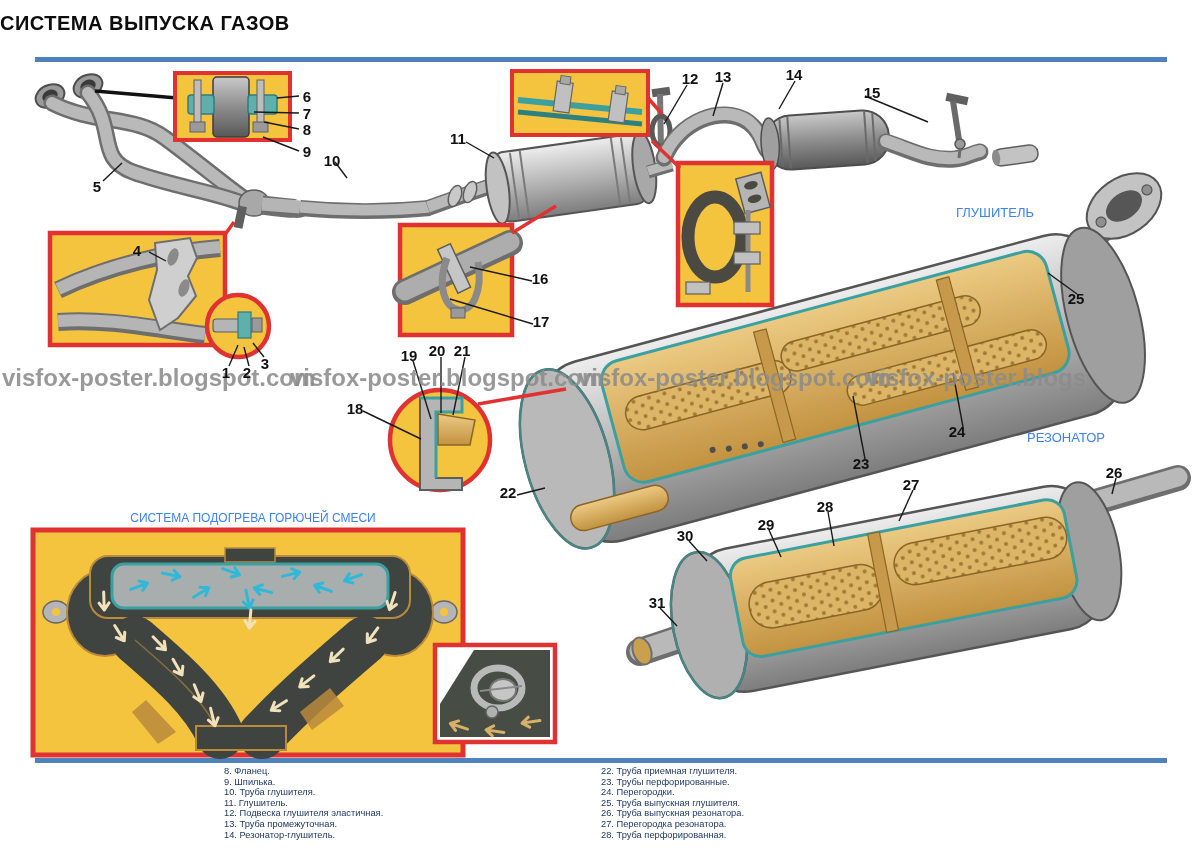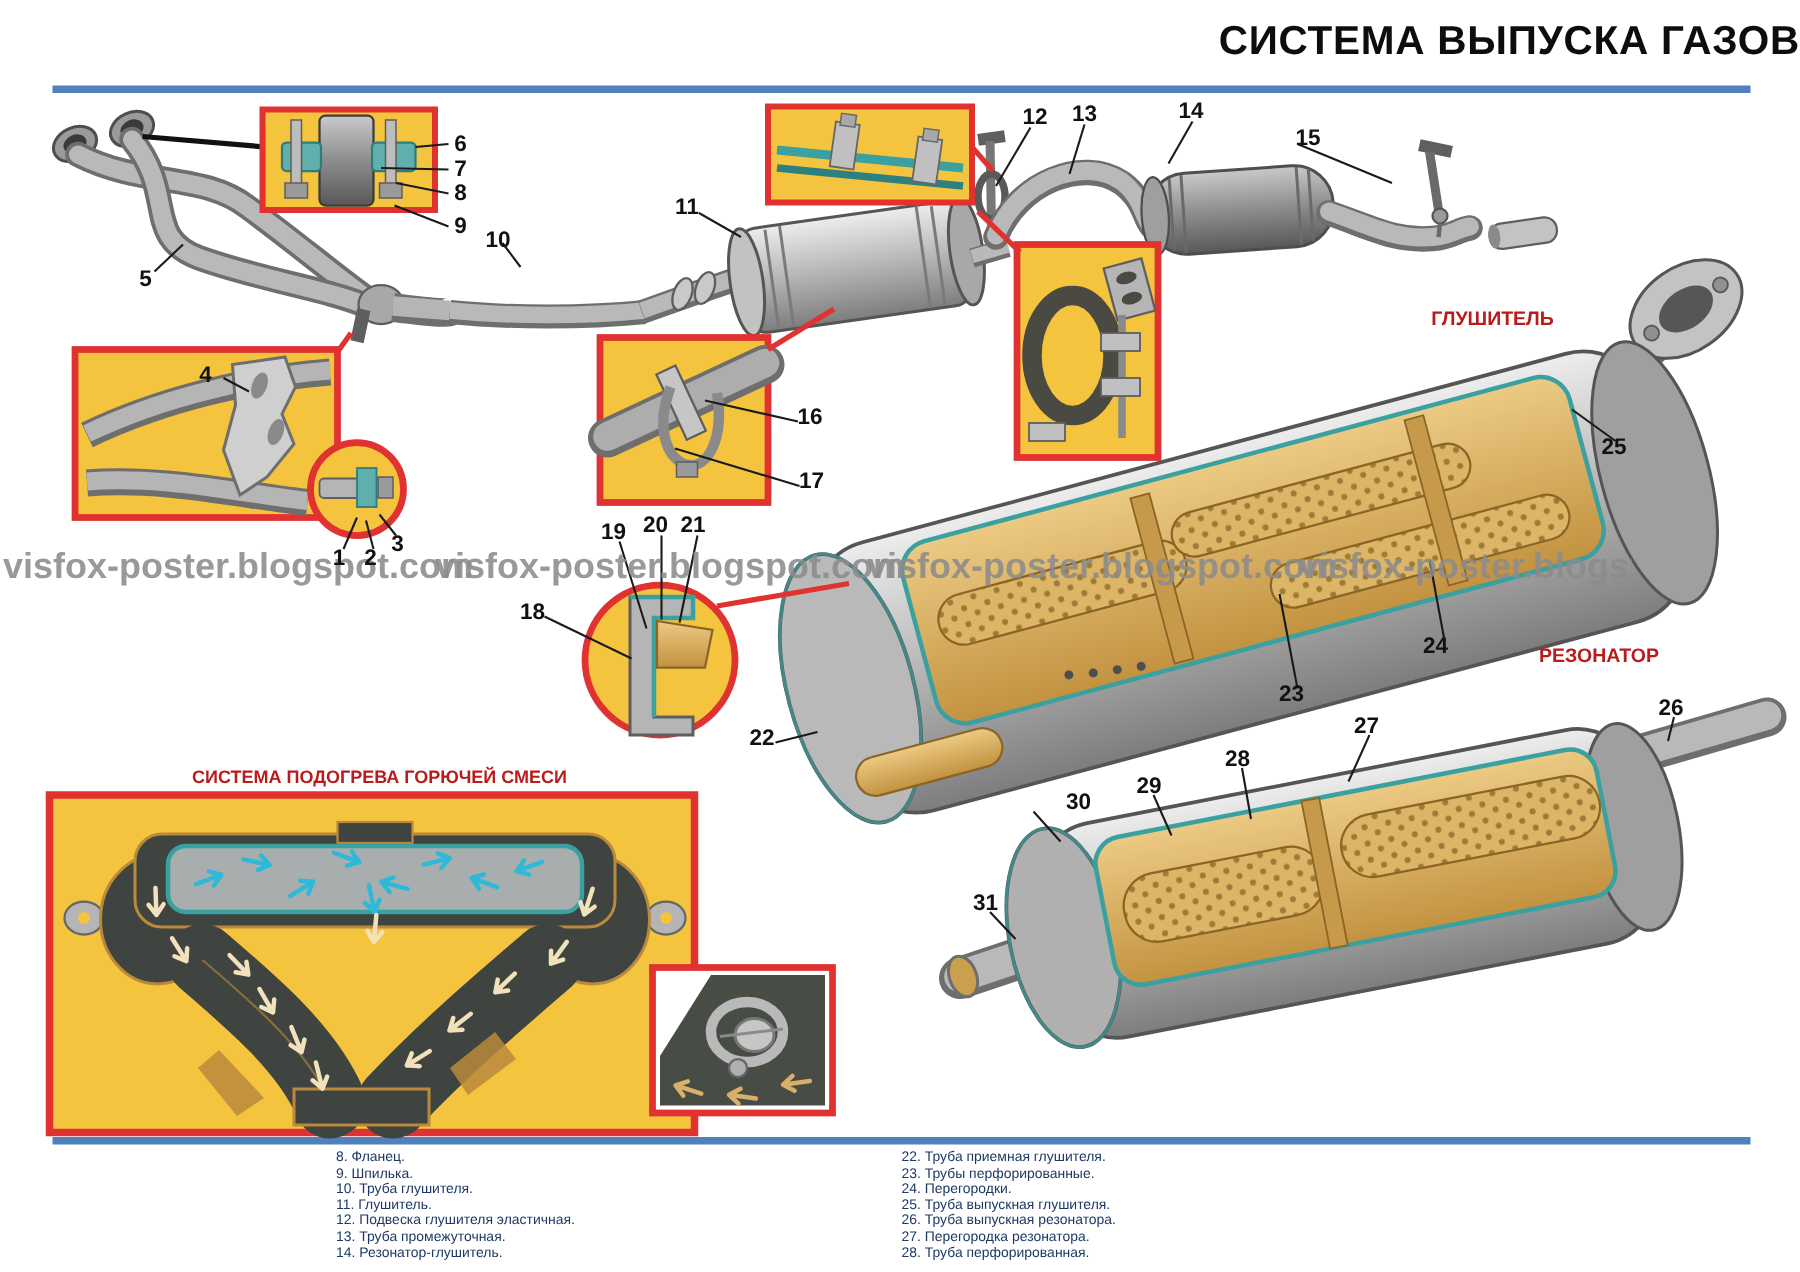--- a/index.html
+++ b/index.html
@@ -1,28 +1,28 @@
 <!DOCTYPE html>
 <html><head>
 <meta charset="utf-8">
 <style>
   html,body{margin:0;padding:0;background:#fff;}
   .poster{position:relative;width:1200px;height:848px;background:#fff;overflow:hidden;
           font-family:"Liberation Sans",sans-serif;}
-  .title{position:absolute;top:12px;left:0;width:1200px;text-align:right;
-         font-size:27px;font-weight:bold;color:#0d0d0d;letter-spacing:.5px;}
+  .title{position:absolute;top:12px;left:0;width:1200px;text-align:left;
+         font-size:20px;font-weight:bold;color:#0d0d0d;letter-spacing:.5px;}
   .rule{position:absolute;left:35px;width:1132px;height:5px;background:#4f81bd;}
   .rule.top{top:57px;}
   .rule.bottom{top:758px;}
   #art{position:absolute;top:0;left:0;z-index:1;}
   .watermarks{position:absolute;top:362px;left:0;width:1088px;height:36px;z-index:2;
               overflow:hidden;pointer-events:none;}
   .watermark{position:absolute;top:2px;font-size:24px;font-weight:bold;color:#8c8c8c;
              opacity:.88;white-space:nowrap;}
-  .seclabel{position:absolute;z-index:3;font-size:13px;font-weight:bold;color:#b91c1c;
+  .seclabel{position:absolute;z-index:3;font-size:13px;font-weight:normal;color:#3b82f6;
             transform:translate(-50%,-50%);white-space:nowrap;}
   .callout-layer{position:absolute;top:0;left:0;width:1200px;height:848px;z-index:4;pointer-events:none;}
   .callout{position:absolute;transform:translate(-50%,-50%);font-size:15px;font-weight:bold;
            color:#111;white-space:nowrap;}
   .legend{position:absolute;top:766px;left:0;width:1200px;height:80px;z-index:3;}
   .legend-col{position:absolute;top:0;}
   .legend-item{font-size:9.3px;line-height:10.6px;color:#1f3864;white-space:nowrap;}
 </style>
 </head>
 <body>
@@ -397,21 +397,21 @@
       <span class="callout" style="left: 437px; top: 350px;">20</span>
       <span class="callout" style="left: 462px; top: 350px;">21</span>
       <span class="callout" style="left: 508px; top: 492px;">22</span>
       <span class="callout" style="left: 861px; top: 463px;">23</span>
       <span class="callout" style="left: 957px; top: 431px;">24</span>
       <span class="callout" style="left: 1076px; top: 298px;">25</span>
       <span class="callout" style="left: 1114px; top: 472px;">26</span>
       <span class="callout" style="left: 911px; top: 484px;">27</span>
       <span class="callout" style="left: 825px; top: 506px;">28</span>
       <span class="callout" style="left: 766px; top: 524px;">29</span>
-      <span class="callout" style="left: 719px; top: 535px;">30</span>
+      <span class="callout" style="left: 685px; top: 535px;">30</span>
       <span class="callout" style="left: 657px; top: 602px;">31</span>
     </div>
 
   <div class="rule bottom"></div>
 
   <div class="legend">
       <div class="legend-col" style="left: 224px;">
         <div class="legend-item">8. Фланец.</div>
         <div class="legend-item">9. Шпилька.</div>
         <div class="legend-item">10. Труба глушителя.</div>

